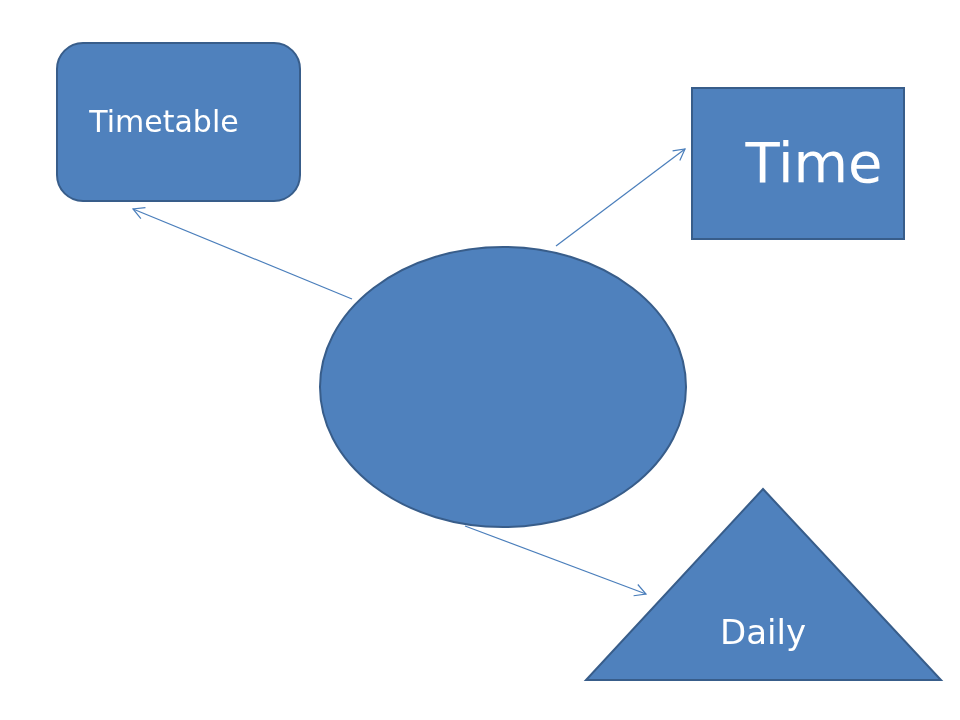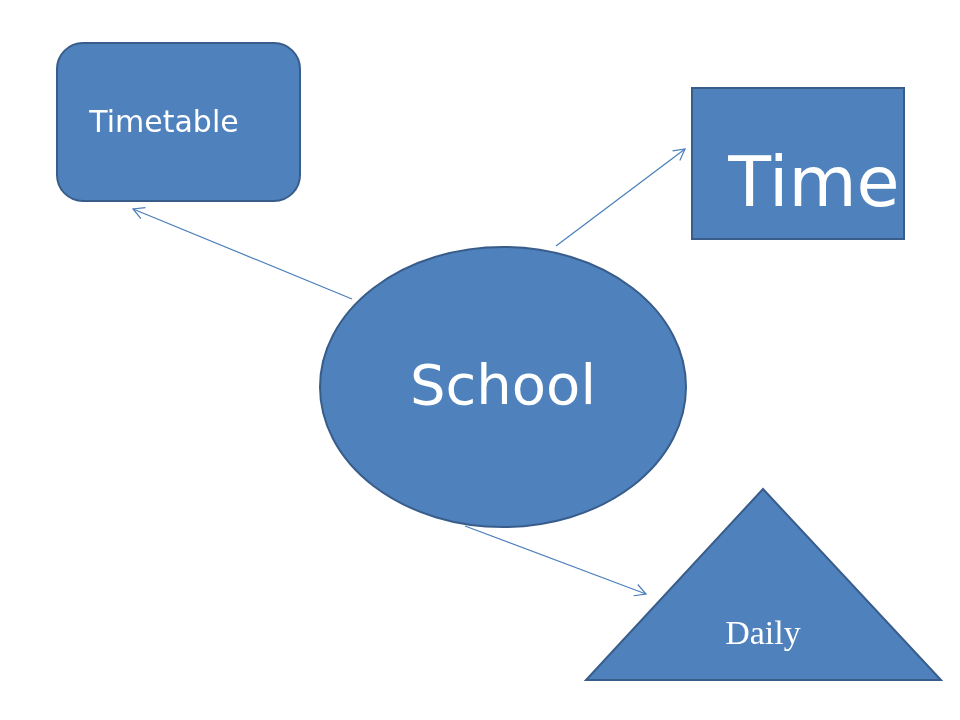--- a/index.html
+++ b/index.html
@@ -31,23 +31,22 @@
 
   <ellipse cx="503" cy="387" rx="183" ry="140" fill="#4F81BD" stroke="#385D8A" stroke-width="2"></ellipse>
 
   <polygon points="763,489 941,680 586,680" fill="#4F81BD" stroke="#385D8A" stroke-width="2"></polygon>
 </svg>
 
 <div class="label" style="left:57px; top:43px; width:214px; height:158px; font-size:30px;">
   <span>Timetable</span>
 </div>
 
-<div class="label" style="left:692px; top:88px; width:244px; height:151px; font-size:70px;margin-top:19px;">
+<div class="label" style="left:692px; top:88px; width:244px; height:151px; font-size:56px;">
   <span>Time</span>
 </div>
 
 <div class="label" style="left:340px; top:300px; width:326px; height:170px; font-size:56px; flex-direction:column;">
-  <span>School</span>
 </div>
 
-<div class="label" style="left:663px; top:583px; width:200px; height:100px; font-size:34px; flex-direction:column;font-family:Liberation Serif, serif;">
+<div class="label" style="left:663px; top:583px; width:200px; height:100px; font-size:34px; flex-direction:column;">
   <span>Daily</span>
 </div>
 
 </body></html>

